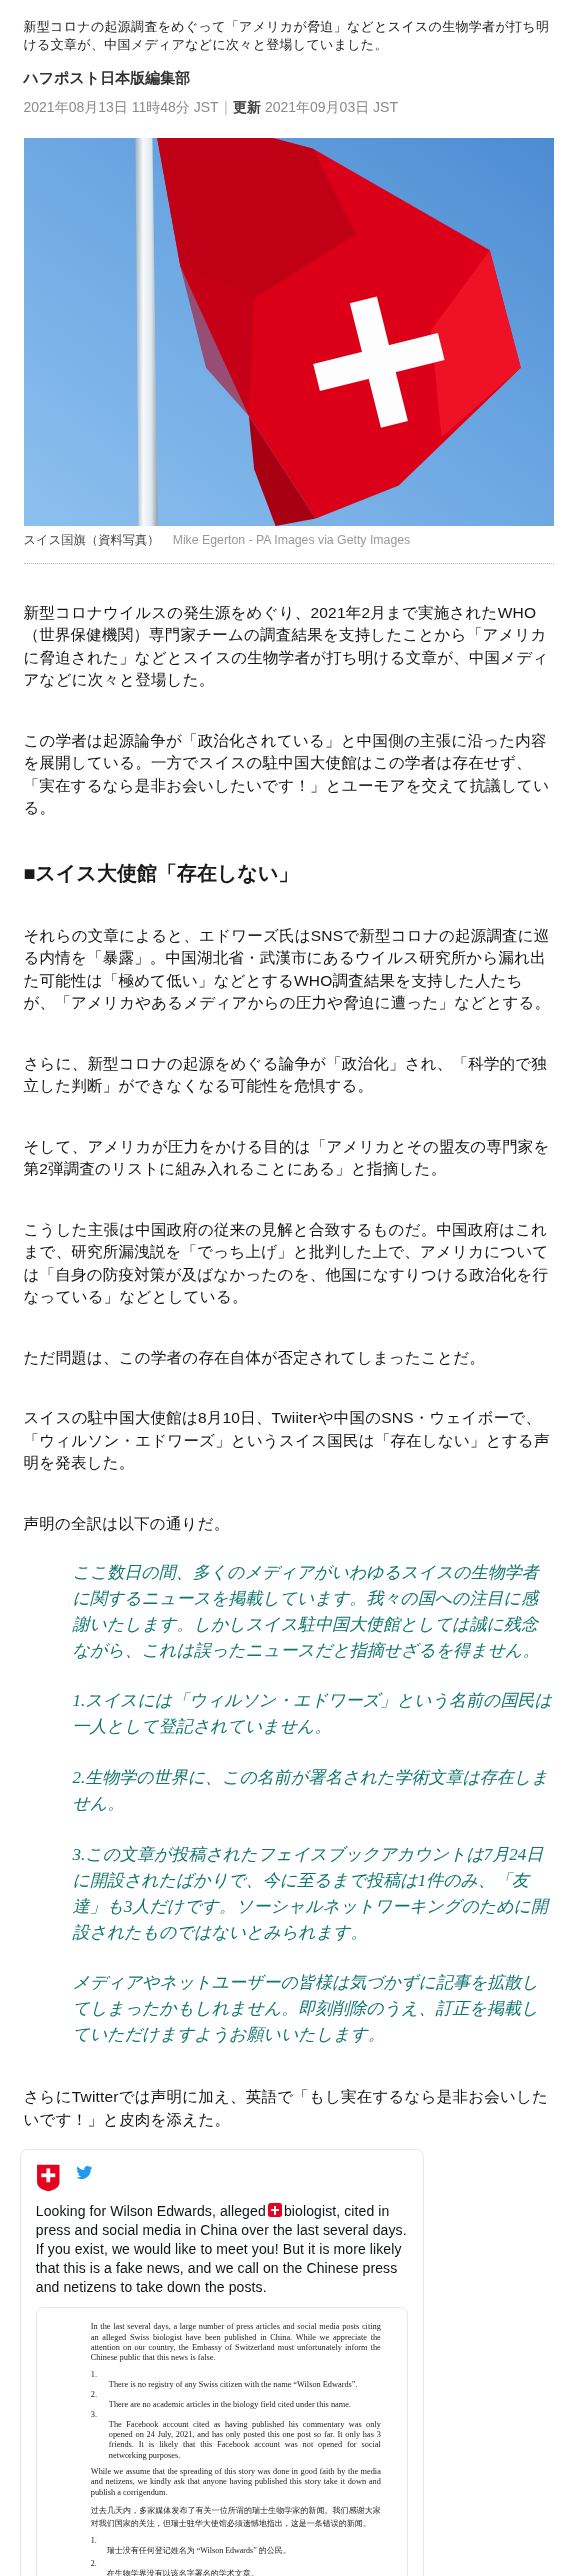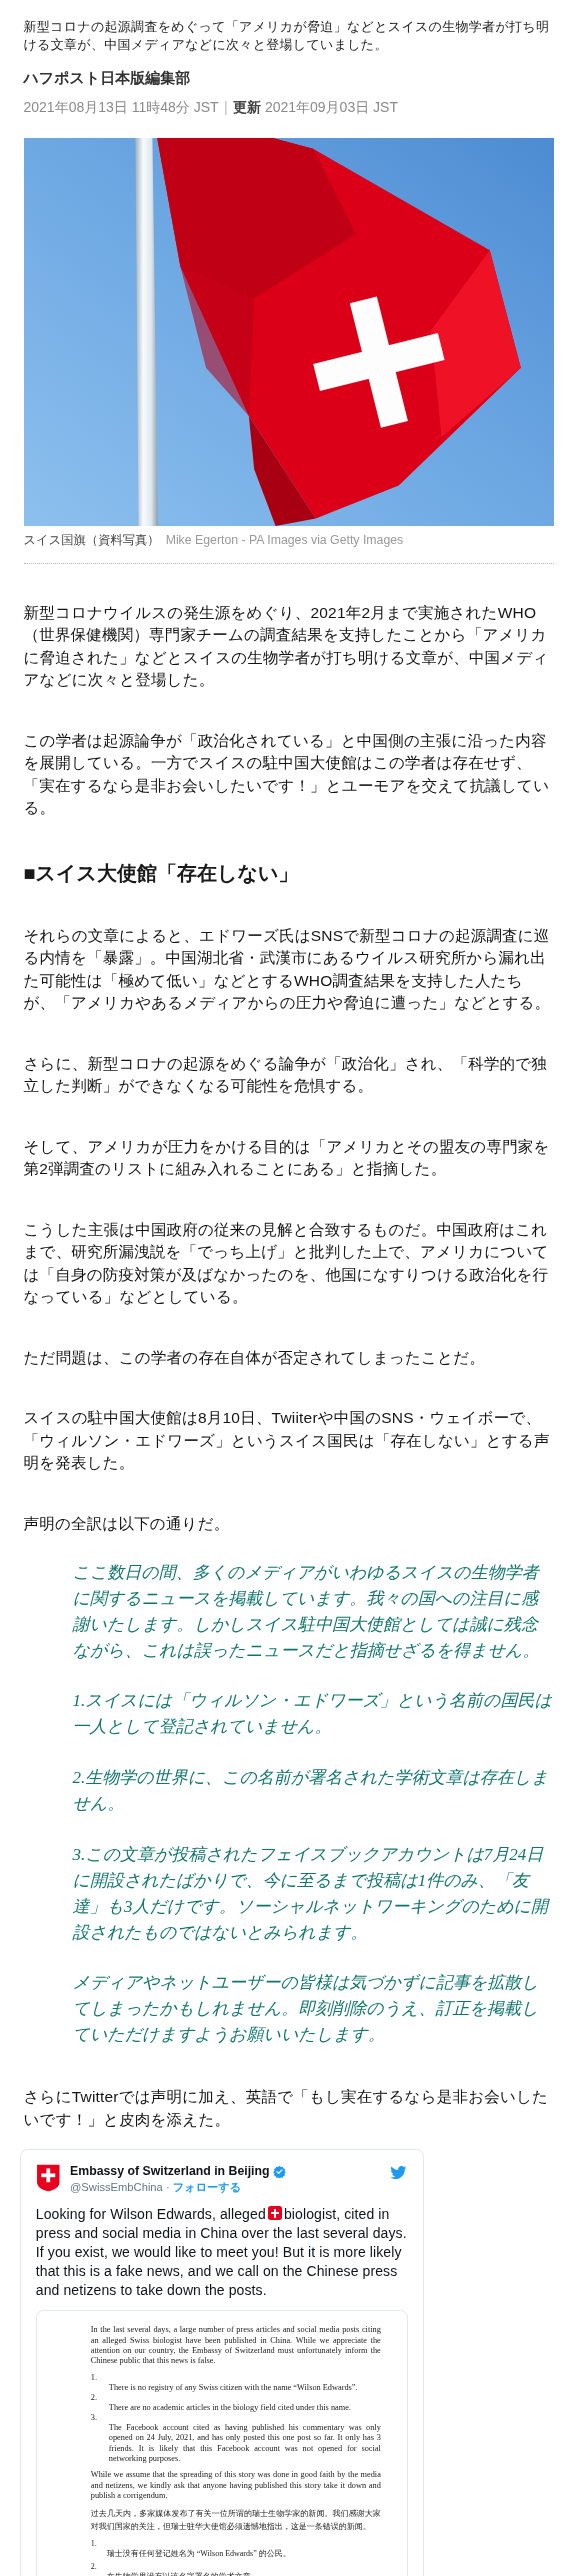--- a/index.html
+++ b/index.html
@@ -9,21 +9,21 @@
   .headline{font-size:13px;line-height:1.38;font-weight:400;color:#222;letter-spacing:0.3px;}
   .author{margin-top:15px;font-size:15px;font-weight:700;color:#333;}
   .byline{margin-top:10.7px;font-size:14px;color:#8a8a8a;}
   .byline .sep{margin:0 5.4px;color:#bbb;}
   .byline .upd{font-weight:700;color:#444;}
 
   
   .figure{margin-top:21.4px;}
   .photo{width:530px;height:388px;display:block;}
   .caption{margin-top:5.4px;font-size:12.3px;color:#444;}
-  .caption .credit{color:#999;margin-left:6px;}
+  .caption .credit{color:#999;margin-left:13px;}
 
   .dotted-divider{border:none;border-top:1.6px dotted #b9b9b9;margin:14px 0 0 0;}
 
   
   .para{font-size:15.5px;line-height:22.5px;color:#141414;margin:38px 0 0 0;letter-spacing:0.2px;}
   .section-heading{font-size:20px;font-weight:700;color:#1a1a1a;margin:40px 0 3.2px 0;}
   .quote{margin:5.4px 0 0 0;padding-left:49px;}
   .quote p{font-family:"Liberation Serif","DejaVu Serif",serif;font-style:italic;
            font-size:17px;line-height:26px;color:#0f766e;margin:24.6px 0 0 0;}
 
@@ -131,34 +131,20 @@
 
   <p class="para">さらにTwitterでは声明に加え、英語で「もし実在するなら是非お会いしたいです！」と皮肉を添えた。</p>
 
   <div class="tweet">
     <div class="tweet-header">
       <svg class="avatar" viewBox="0 0 46 52">
         <path d="M2 1h42v33c0 9-9.5 14.5-21 17C11.5 48.5 2 43 2 34z" fill="#e8001f"></path>
         <rect x="19.5" y="8" width="7" height="26" fill="#fff"></rect>
         <rect x="10" y="17.5" width="26" height="7" fill="#fff"></rect>
       </svg>
-      <div class="id-block">
-        <div class="display-name">
-          <span>Embassy of Switzerland in Beijing</span>
-          <svg class="badge" width="13" height="13" viewBox="0 0 24 24">
-            <path d="M12 1.5l2.6 2 3.3-.4 1.2 3.1 3 1.4-.7 3.2 2 2.6-2 2.6.7 3.2-3 1.4-1.2 3.1-3.3-.4-2.6 2-2.6-2-3.3.4-1.2-3.1-3-1.4.7-3.2-2-2.6 2-2.6-.7-3.2 3-1.4 1.2-3.1 3.3.4z" fill="#1d9bf0"></path>
-            <path d="M7.2 12.3l3.2 3.2 6-6.2" fill="none" stroke="#fff" stroke-width="2.4" stroke-linecap="round" stroke-linejoin="round"></path>
-          </svg>
-        </div>
-        <div class="handle-row">
-          <span>@SwissEmbChina</span>
-          <span>·</span>
-          <span class="follow">フォローする</span>
-        </div>
-      </div>
       <svg class="bird" viewBox="0 0 24 24">
         <path fill="#1d9bf0" d="M23.643 4.937c-.835.37-1.732.62-2.675.733.962-.576 1.7-1.49 2.048-2.578-.9.534-1.897.922-2.958 1.13-.85-.904-2.06-1.47-3.4-1.47-2.572 0-4.658 2.086-4.658 4.66 0 .364.042.718.12 1.06-3.873-.195-7.304-2.05-9.602-4.868-.4.69-.63 1.49-.63 2.342 0 1.616.823 3.043 2.072 3.878-.764-.025-1.482-.234-2.11-.583v.06c0 2.257 1.605 4.14 3.737 4.568-.392.106-.803.162-1.227.162-.3 0-.593-.028-.877-.082.593 1.85 2.313 3.198 4.352 3.234-1.595 1.25-3.604 1.995-5.786 1.995-.376 0-.747-.022-1.112-.065 2.062 1.323 4.51 2.093 7.14 2.093 8.57 0 13.255-7.098 13.255-13.254 0-.2-.005-.402-.014-.602.91-.658 1.7-1.477 2.323-2.41z"></path>
       </svg>
     </div>
 
     <div class="tweet-text">
       <span>Looking for Wilson Edwards, alleged</span><span class="flag-emoji"></span><span>biologist, cited in press and social media in China over the last several days. If you exist, we would like to meet you! But it is more likely that this is a fake news, and we call on the Chinese press and netizens to take down the posts.</span>
     </div>
 
     <div class="statement">

